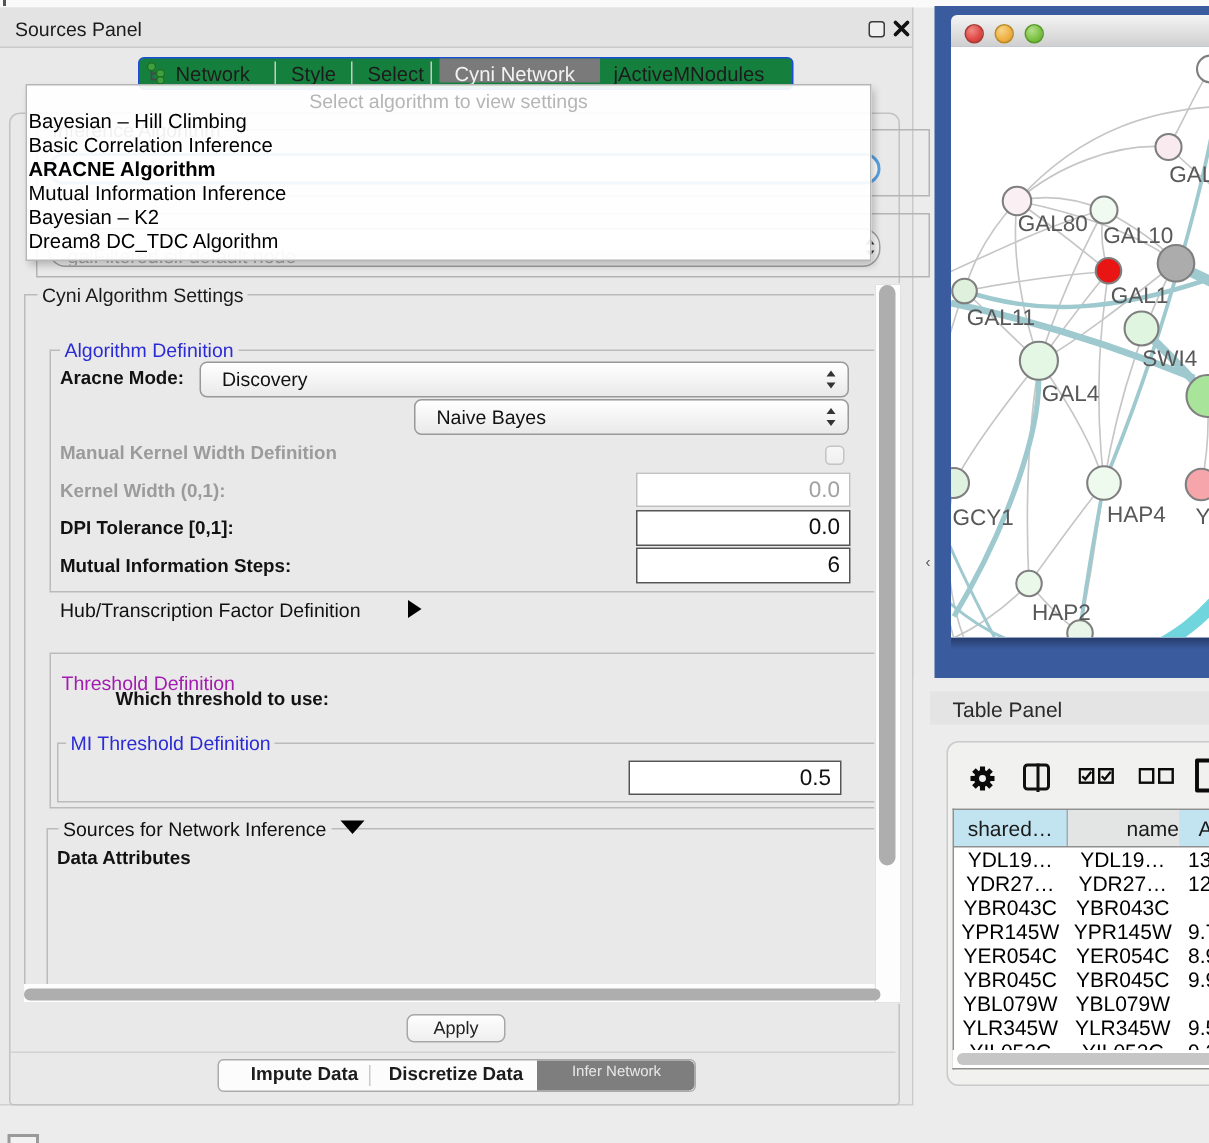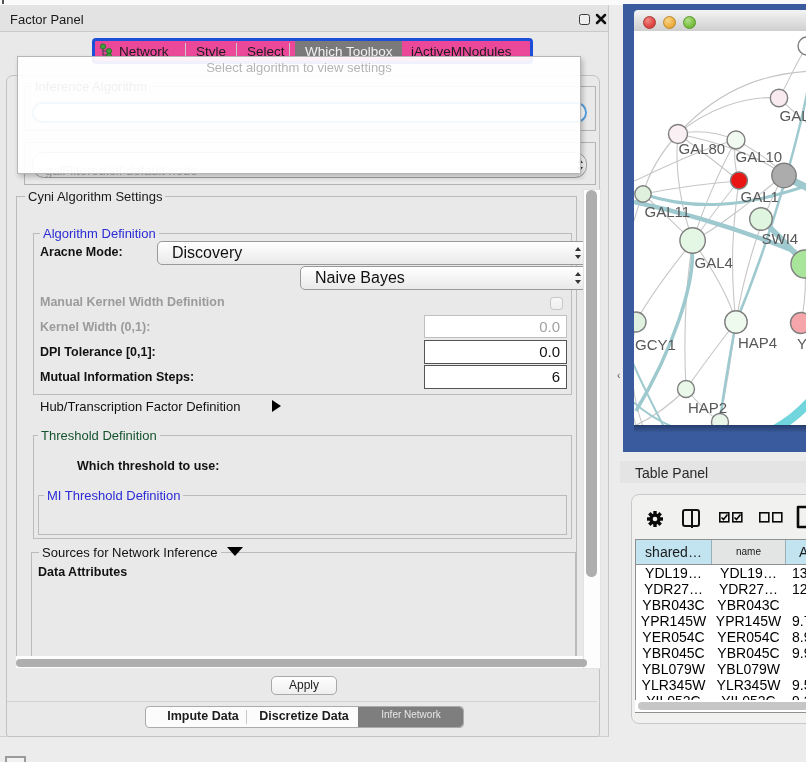--- a/index.html
+++ b/index.html
@@ -2,71 +2,71 @@
 <html><head><meta charset="utf-8">
 <style>
 html,body{margin:0;padding:0;}
 body{width:806px;height:762px;position:relative;overflow:hidden;background:#ECECEC;
   font-family:"Liberation Sans",sans-serif;-webkit-font-smoothing:antialiased;}
 .abs{position:absolute;}
 .b{font-weight:bold;}
 .lbl{font-size:12.5px;font-weight:bold;color:#121212;}
 .glbl{font-size:12.5px;font-weight:bold;color:#9B9B9B;}
 .combo{position:absolute;border:1px solid #999;border-radius:5px;
-  background:linear-gradient(#FFFFFF,#F2F2F2 60%,#E9E9E9);font-size:16px;color:#111;margin-left:24px;}
+  background:linear-gradient(#FFFFFF,#F2F2F2 60%,#E9E9E9);font-size:13px;color:#111;}
 .combo .tx{position:absolute;left:14px;top:50%;transform:translateY(-50%);}
 .spin{position:absolute;right:7px;top:50%;transform:translateY(-50%);width:7px;height:14px;}
 .spin:before{content:"";position:absolute;left:0;top:1px;border-left:3.5px solid transparent;
   border-right:3.5px solid transparent;border-bottom:4.5px solid #333;}
 .spin:after{content:"";position:absolute;left:0;bottom:1px;border-left:3.5px solid transparent;
   border-right:3.5px solid transparent;border-top:4.5px solid #333;}
 .field{position:absolute;background:#fff;font-size:15px;text-align:right;}
-.group{position:absolute;border:1px solid #BBB;}
+.group{position:absolute;border:1px solid #BBB;padding-left:24px;}
 .gtitle{position:absolute;top:-8px;background:#E9E9E9;padding:0 3px;font-size:13px;line-height:15px;}
 </style></head>
 <body>
 
 <div class="abs" style="left:0;top:0;width:806px;height:5px;background:#FAFAFA;"></div>
 <div class="abs" style="left:2px;top:0;width:2px;height:4px;background:#555;"></div>
 
 <div class="abs" style="left:0;top:5px;width:608px;height:731px;background:#E9E9E9;border-right:1px solid #C9C9C9;border-bottom:1px solid #CFCFCF;">
 
   <div class="abs" style="left:0;top:0;width:608px;height:26px;background:#E3E3E3;border-bottom:1px solid #C9C9C9;"></div>
-  <div class="abs" style="left:10px;top:7px;font-size:13px;color:#1a1a1a;">Factor Panel</div>
+  <div class="abs" style="left:10px;top:7px;font-size:13px;color:#1a1a1a;">Sources Panel</div>
   <div class="abs" style="left:579px;top:9px;width:9px;height:9px;border:1.5px solid #3a3a3a;border-radius:2.5px;background:#EFEFEF;"></div>
   <svg class="abs" style="left:595px;top:8px;" width="12" height="12" viewBox="0 0 12 12">
     <path d="M2 2 L10 10 M10 2 L2 10" stroke="#111" stroke-width="2.5" stroke-linecap="round"></path>
   </svg>
 
   <div class="abs" style="left:6px;top:70px;width:592px;height:660px;background:#E9E9E9;border:1px solid #C2C2C2;border-radius:7px 7px 3px 3px;"></div>
 
   <div class="group" style="left:24px;top:81px;width:570px;height:43px;border-color:#B4B4B4;"></div>
   <div class="abs" style="left:32px;top:74px;background:#E9E9E9;padding:0 3px;font-size:13px;color:#333;">Inference Algorithm</div>
   <div class="abs" style="left:32px;top:97px;width:551px;height:17px;border:2.5px solid #57A0DE;border-radius:11px;background:#fff;"></div>
   <div class="group" style="left:24px;top:137px;width:570px;height:41px;border-color:#B4B4B4;"></div>
   <div class="abs" style="left:32px;top:147px;width:553px;height:24px;border:1px solid #9E9E9E;border-radius:12px;background:linear-gradient(#FCFCFC,#ECECEC);overflow:hidden;">
      <span style="position:absolute;left:12px;top:10px;font-size:13px;color:#A5A5A5;">galFiltered.sif default node</span>
      <span class="spin" style="right:2px;"></span>
   </div>
 
-  <div class="abs" style="left:92px;top:33px;width:435px;height:20px;background:#ec4899;border:3px solid #1d4ed8;border-radius:4px;">
+  <div class="abs" style="left:92px;top:33px;width:435px;height:20px;background:#15803d;border:1px solid #1d4ed8;border-radius:4px;">
     <div class="abs" style="left:90px;top:2px;width:1px;height:16px;background:#C9C9C9;"></div>
     <div class="abs" style="left:141px;top:2px;width:1px;height:16px;background:#C9C9C9;"></div>
     <div class="abs" style="left:194px;top:2px;width:1px;height:16px;background:#C9C9C9;"></div>
     <div class="abs" style="left:200px;top:0px;width:107px;height:16px;background:#7A7A7A;"></div>
     <svg class="abs" style="left:5px;top:2px" width="15" height="16" viewBox="0 0 15 16">
       <path d="M3 4 L3 12 L8 12 M3 8 L8 8" stroke="#44484e" stroke-width="1.2" fill="none"></path>
       <circle cx="3" cy="3.5" r="2.6" fill="#3FA03F" stroke="#1E6B1E" stroke-width="0.8"></circle>
       <circle cx="9" cy="8" r="2.6" fill="#3FA03F" stroke="#1E6B1E" stroke-width="0.8"></circle>
       <circle cx="9" cy="12.5" r="2.4" fill="#3FA03F" stroke="#1E6B1E" stroke-width="0.8"></circle>
     </svg>
     <div class="abs" style="left:24px;top:3px;font-size:13.5px;font-weight:500;color:#1c1c1c;">Network</div>
     <div class="abs" style="left:101px;top:3px;font-size:13.5px;font-weight:500;color:#1c1c1c;text-align:right;">Style</div>
     <div class="abs" style="left:152px;top:3px;font-size:13.5px;font-weight:500;color:#1c1c1c;">Select</div>
-    <div class="abs" style="left:210px;top:3px;font-size:13.5px;font-weight:500;color:#F2F2F2;">Which Toolbox</div>
+    <div class="abs" style="left:210px;top:3px;font-size:13.5px;font-weight:500;color:#F2F2F2;">Cyni Network</div>
     <div class="abs" style="left:316px;top:3px;font-size:13.5px;font-weight:500;color:#1c1c1c;">jActiveMNodules</div>
   </div>
 
   <div class="group" style="left:16px;top:191px;width:559px;height:462px;">
     <div class="gtitle" style="left:8px;color:#1a1a1a;">Cyni Algorithm Settings</div>
   </div>
 
   <div class="group" style="left:33px;top:228px;width:537px;height:160px;">
     <div class="gtitle" style="left:6px;color:#2B2BD5;">Algorithm Definition</div>
   </div>
@@ -85,26 +85,27 @@
   <div class="field" style="left:424px;top:310px;width:135px;height:21px;border:1px solid #C0C0C0;color:#A2A2A2;padding-right:6px;line-height:21px;">0.0</div>
   <div class="abs lbl" style="left:40px;top:340px;">DPI Tolerance [0,1]:</div>
   <div class="field" style="left:424px;top:335px;width:135px;height:22px;border:1px solid #555;color:#111;padding-right:6px;line-height:22px;">0.0</div>
   <div class="abs lbl" style="left:40px;top:365px;">Mutual Information Steps:</div>
   <div class="field" style="left:424px;top:360px;width:135px;height:22px;border:1px solid #555;color:#111;padding-right:6px;line-height:22px;">6</div>
 
   <div class="abs" style="left:40px;top:394px;font-size:13px;color:#111;">Hub/Transcription Factor Definition</div>
   <div class="abs" style="left:272px;top:395px;width:0;height:0;border-top:6px solid transparent;border-bottom:6px solid transparent;border-left:9px solid #000;"></div>
 
   <div class="group" style="left:33px;top:430px;width:537px;height:102px;">
-    <div class="gtitle" style="left:4px;color:#14532d;">Threshold Definition</div>
+    <div class="gtitle" style="left:4px;color:#a21caf;margin-top:20px;">Threshold Definition</div>
   </div>
   <div class="abs lbl" style="left:77px;top:454px;">Which threshold to use:</div>
   <div class="group" style="left:38px;top:490px;width:527px;height:38px;">
     <div class="gtitle" style="left:5px;color:#2B2BD5;">MI Threshold Definition</div>
   </div>
+  <div class="field" style="left:419px;top:502px;width:134px;height:21px;border:1px solid #555;color:#111;padding-right:6px;line-height:21px;">0.5</div>
 
   <div class="group" style="left:31px;top:547px;width:543px;height:106px;">
     <div class="gtitle" style="left:7px;color:#111;">Sources for Network Inference</div>
   </div>
   <div class="abs" style="left:227px;top:542px;width:0;height:0;border-left:8px solid transparent;border-right:8px solid transparent;border-top:9px solid #000;"></div>
   <div class="abs lbl" style="left:38px;top:560px;">Data Attributes</div>
 
   <div class="abs" style="left:583px;top:184px;width:16px;height:478px;background:#FDFDFD;border:1px solid #E2E2E2;"></div>
   <div class="abs" style="left:585.5px;top:185px;width:11px;height:387px;background:#AEAEAE;border-radius:6px;"></div>
   <div class="abs" style="left:16px;top:651px;width:567px;height:12px;background:#FDFDFD;"></div>
@@ -118,20 +119,21 @@
     <div class="abs" style="left:100px;top:3px;width:1px;height:14px;background:#C9C9C9;"></div>
     <div class="abs" style="left:212px;top:0;width:105px;height:20px;background:#7E7E7E;border-radius:0 4px 4px 0;"></div>
     <div class="abs" style="left:57px;top:2px;transform:translateX(-50%);white-space:nowrap;font-size:12.5px;font-weight:600;color:#1c1c1c;">Impute Data</div>
     <div class="abs" style="left:158px;top:2px;transform:translateX(-50%);white-space:nowrap;font-size:12.5px;font-weight:600;color:#1c1c1c;">Discretize Data</div>
     <div class="abs" style="left:265px;top:2px;transform:translateX(-50%);white-space:nowrap;font-size:10px;font-weight:500;color:#E8E8E8;">Infer Network</div>
   </div>
 </div>
 
 <div class="abs" style="left:17px;top:56px;width:562px;height:116px;background:rgba(255,255,255,0.93);border:1px solid #B6B6B6;box-shadow:2px 3px 5px rgba(0,0,0,0.22);">
   <div class="abs" style="left:0;top:3px;width:562px;text-align:center;font-size:13px;color:#B5B5B5;">Select algorithm to view settings</div>
+  <div class="abs" style="left:1px;top:16px;font-size:13.5px;line-height:16.1px;color:#000;">Bayesian – Hill Climbing<br>Basic Correlation Inference<br><span class="b">ARACNE Algorithm</span><br>Mutual Information Inference<br>Bayesian – K2<br>Dream8 DC_TDC Algorithm</div>
 </div>
 
 <div class="abs" style="left:617px;top:370px;font-size:10px;color:#555;">‹</div>
 
 <div class="abs" style="left:623px;top:4px;width:183px;height:448px;background:#3A5C9E;">
   <div class="abs" style="left:11px;top:6px;width:172px;height:21px;background:linear-gradient(#F4F4F4,#CFCFCF);border-bottom:1px solid #8E8E8E;border-radius:4px 0 0 0;"></div>
   <div class="abs" style="left:20px;top:12px;width:11px;height:11px;border-radius:50%;background:radial-gradient(circle at 35% 30%,#F08A84,#DF4744 60%,#C33734);border:0.5px solid #A83A34;"></div>
   <div class="abs" style="left:40px;top:12px;width:11px;height:11px;border-radius:50%;background:radial-gradient(circle at 35% 30%,#F6D488,#EFAF41 60%,#D29430);border:0.5px solid #B98A25;"></div>
   <div class="abs" style="left:60px;top:12px;width:11px;height:11px;border-radius:50%;background:radial-gradient(circle at 35% 30%,#B2E08A,#7CC043 60%,#63A42F);border:0.5px solid #569A28;"></div>
   <div class="abs" style="left:11px;top:421px;width:172px;height:8px;background:linear-gradient(#273C6C,#3A5C9E);"></div>
@@ -241,21 +243,21 @@
     <rect x="0.8" y="0.8" width="9" height="9" fill="none" stroke="#0a0a0a" stroke-width="1.6"></rect>
     <rect x="13.8" y="0.8" width="9" height="9" fill="none" stroke="#0a0a0a" stroke-width="1.6"></rect>
   </svg>
   <svg class="abs" style="left:164px;top:10px;" width="20" height="24" viewBox="0 0 20 24">
     <path d="M2 2 L11 2 L17 8 L17 22 L2 22 Z" fill="none" stroke="#0a0a0a" stroke-width="2.6" stroke-linejoin="round"></path>
     <path d="M11 2 L11 8 L17 8" fill="none" stroke="#0a0a0a" stroke-width="2"></path>
   </svg>
 
   <div class="abs" style="left:3px;top:44px;width:187px;height:173px;background:#fff;border-left:1px solid #8F8F8F;border-top:1px solid #8F8F8F;overflow:hidden;">
     <div class="abs" style="left:0;top:0;width:75px;height:24px;background:#C2E4F0;border-right:1px solid #9AAEB6;text-align:center;font-size:14px;line-height:24px;color:#1a1a1a;">shared…</div>
-    <div class="abs" style="left:76px;top:0;width:73px;height:24px;background:#E3E5E4;border-right:1px solid #9AAEB6;text-align:center;font-size:10px;line-height:24px;color:#1a1a1a;">name</div>
+    <div class="abs" style="left:76px;top:0;width:73px;height:24px;background:#E3E5E4;border-right:1px solid #9AAEB6;text-align:center;font-size:14px;line-height:24px;color:#1a1a1a;padding-left:20px;">name</div>
     <div class="abs" style="left:150px;top:0;width:40px;height:24px;background:#C2E4F0;font-size:14px;line-height:24px;color:#1a1a1a;padding-left:13px;box-sizing:border-box;">A</div>
     <div class="abs" style="left:0;top:24px;width:190px;height:1px;background:#8F8F8F;"></div>
     <div class="abs" style="left:0;top:25px;width:75px;text-align:center;font-size:14px;line-height:16px;color:#000;">YDL19…<br>YDR27…<br>YBR043C<br>YPR145W<br>YER054C<br>YBR045C<br>YBL079W<br>YLR345W<br>YIL052C</div>
     <div class="abs" style="left:76px;top:25px;width:73px;text-align:center;font-size:14px;line-height:16px;color:#000;">YDL19…<br>YDR27…<br>YBR043C<br>YPR145W<br>YER054C<br>YBR045C<br>YBL079W<br>YLR345W<br>YIL052C</div>
     <div class="abs" style="left:156px;top:25px;width:40px;text-align:left;font-size:14px;line-height:16px;color:#000;">13.1<br>12.6<br>&nbsp;<br>9.7<br>8.9<br>9.9<br>&nbsp;<br>9.5<br>9.2</div>
   </div>
 
   <div class="abs" style="left:3px;top:205px;width:187px;height:12px;background:#fff;"></div>
   <div class="abs" style="left:6px;top:207px;width:188px;height:8px;background:#C6C6C6;border-radius:4px;"></div>
   <div class="abs" style="left:3px;top:217px;width:187px;height:1px;background:#8F8F8F;"></div>

